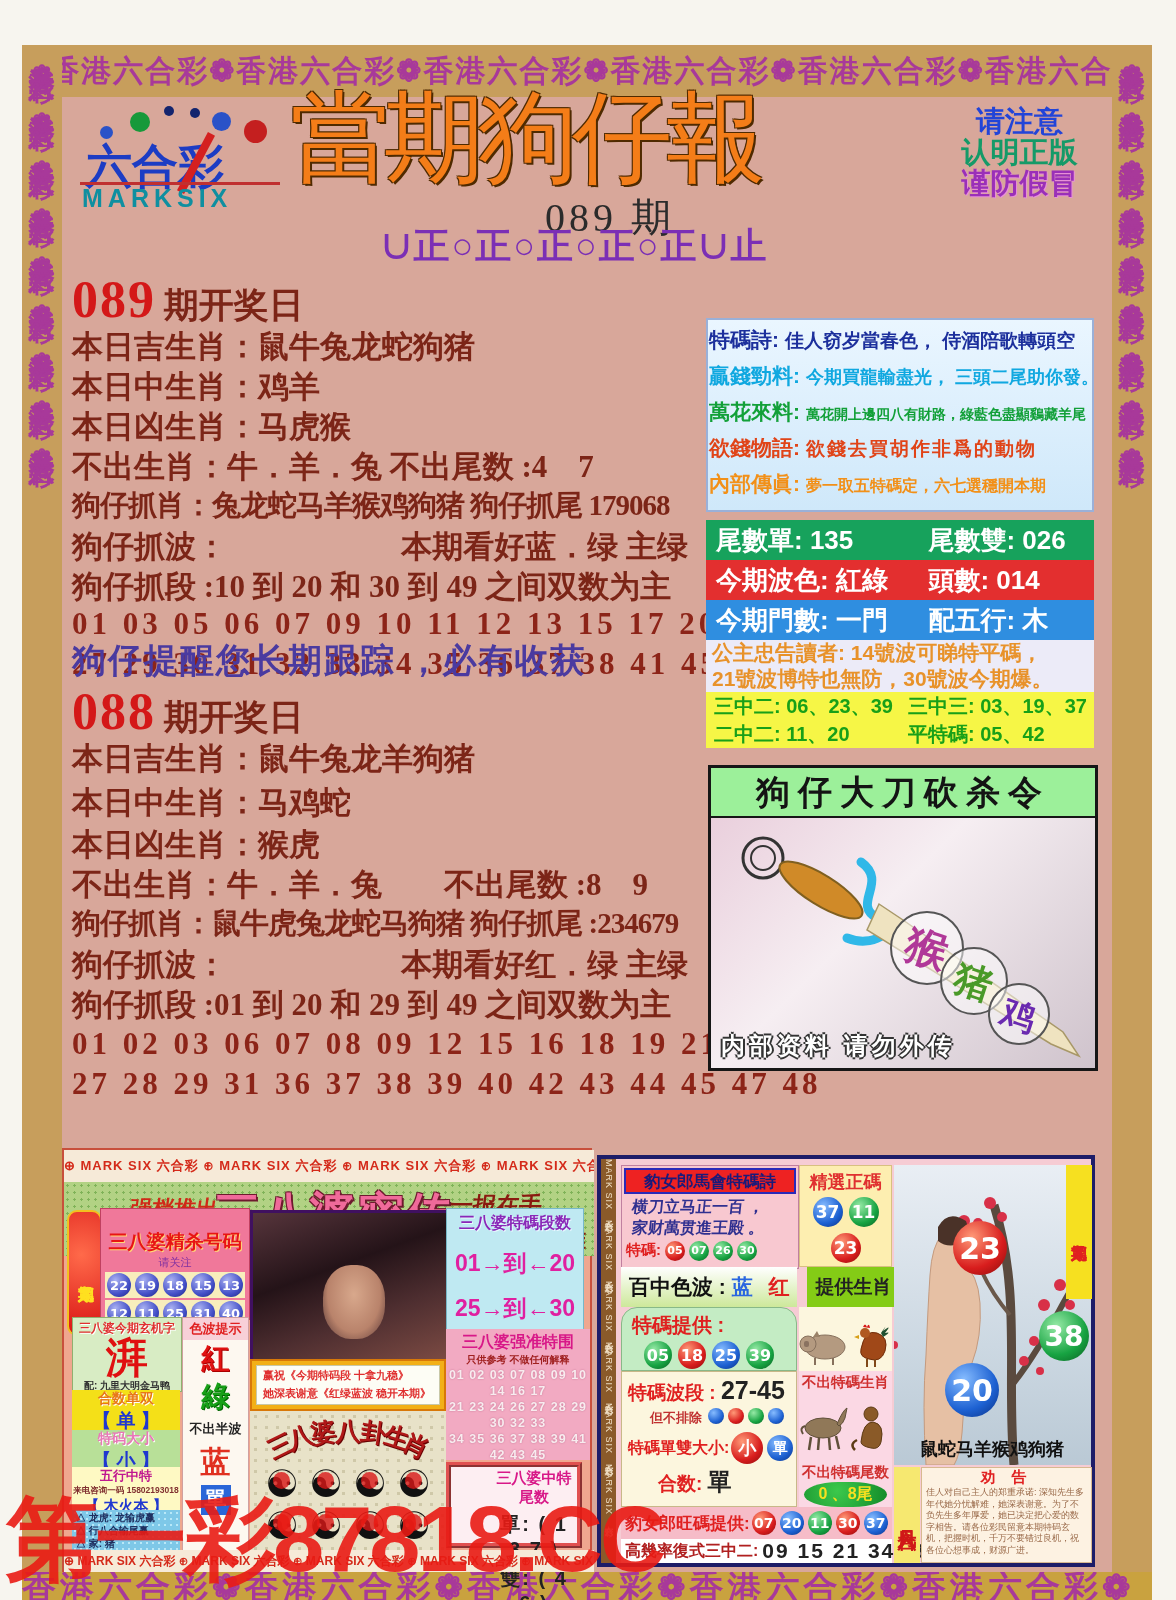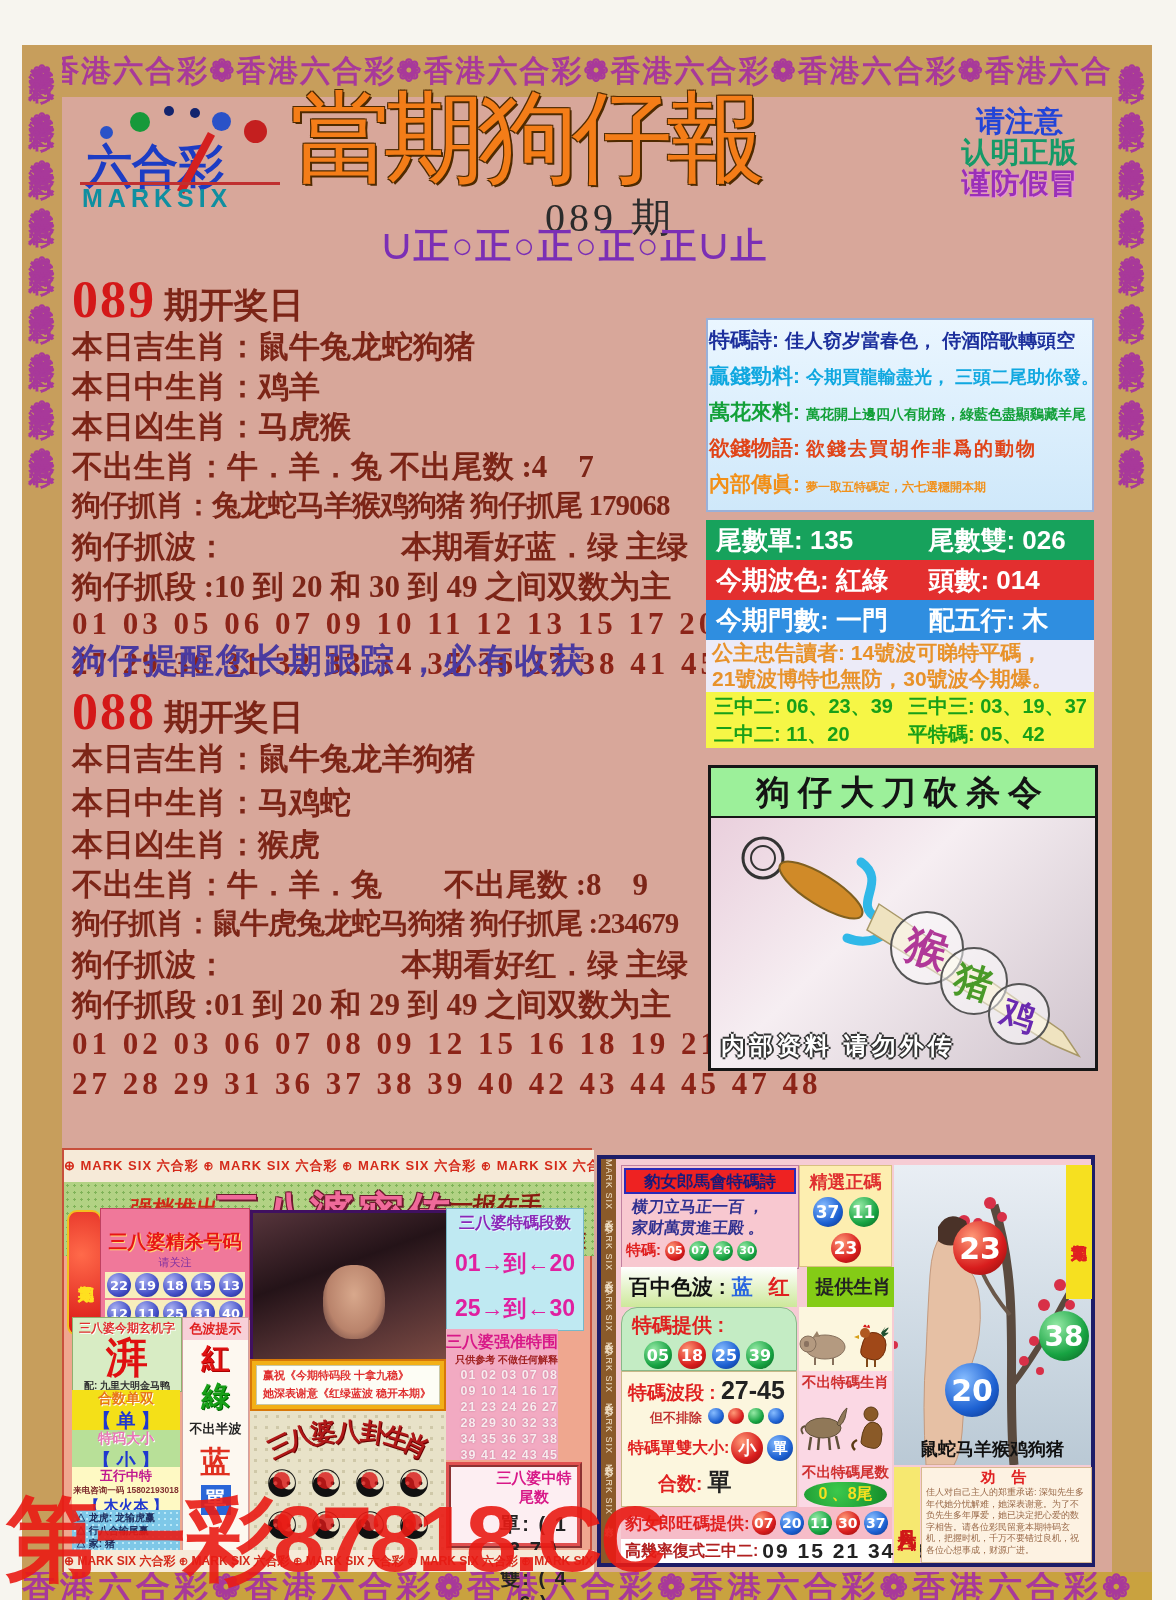--- a/index.html
+++ b/index.html
@@ -45,21 +45,21 @@
   .reminder{left:72px;top:638px;font-size:34px;font-weight:bold;color:#4a3aa0;letter-spacing:2px;}
   
   .poem-box{left:706px;top:318px;width:388px;height:194px;background:linear-gradient(180deg,#eaf6ff,#cfe8fa);
       border:2px solid #9ab0d8;padding:6px 1px;box-sizing:border-box;font-family:"Liberation Sans",sans-serif;}
   .poem-box .pline{display:flex;align-items:baseline;height:36px;font-weight:bold;white-space:nowrap;}
   .poem-box .plabel{font-size:21px;margin-right:6px;}
   .pl1 .plabel,.pl1 .ptext{color:#1c2f9c;} .pl1 .ptext{font-size:19px;}
   .pl2 .plabel,.pl2 .ptext{color:#10a8e0;} .pl2 .ptext{font-size:18px;}
   .pl3 .plabel,.pl3 .ptext{color:#12a038;} .pl3 .ptext{font-size:14px;}
   .pl4 .plabel,.pl4 .ptext{color:#e04418;} .pl4 .ptext{font-size:19px;letter-spacing:2px;}
-  .pl5 .plabel,.pl5 .ptext{color:#f29018;} .pl5 .ptext{font-size:12px;}
+  .pl5 .plabel,.pl5 .ptext{color:#f29018;} .pl5 .ptext{font-size:16px;}
   .itable{left:706px;top:520px;width:388px;font-family:"Liberation Sans",sans-serif;font-weight:bold;}
   .irow{display:flex;height:40px;align-items:center;color:#fff;font-size:26px;}
   .irow span{padding-left:10px;}
   .irow .c1{width:55%;} .irow .c2{width:45%;}
   .row-green{background:#17a25c;} .row-red{background:#e32f2f;} .row-blue{background:#2f8ee0;}
   .advice-rows{left:706px;top:640px;width:388px;height:52px;background:#ecebf8;color:#e8922a;
       font-size:21px;font-weight:bold;line-height:26px;padding:0 6px;box-sizing:border-box;white-space:nowrap;font-family:"Liberation Sans",sans-serif;}
   .yellow-rows{left:706px;top:692px;width:388px;height:56px;background:#f6f646;color:#18a018;
       font-weight:bold;font-size:20px;line-height:28px;font-family:"Liberation Sans",sans-serif;}
   .yellow-rows .yrow{display:flex;}
@@ -100,21 +100,21 @@
   .kill-sub{font-size:11px;color:#8030a0;text-align:center;}
   .kill-row{background:#f8eebc;margin:2px 4px;padding:1px 0;text-align:center;}
   .kill-row .ball{width:24px;height:24px;font-size:13px;}
   .photo-l{position:absolute;left:186px;top:60px;width:196px;height:150px;border:3px solid #401060;
       background:linear-gradient(160deg,#57353c 0%,#241318 38%,#4e2e30 66%,#7e4c44 100%);}
   .photo-l::after{content:"";position:absolute;left:70px;top:52px;width:62px;height:74px;border-radius:45%;
       background:radial-gradient(ellipse at 50% 40%,#d8a88c 0%,#b9836b 60%,rgba(90,50,45,0) 100%);}
   .cyan-box{position:absolute;left:382px;top:58px;width:136px;height:121px;background:#bfe9f2;border:1px solid #78b8c8;text-align:center;}
   .cyan-title{font-size:16px;font-weight:bold;color:#8a28b8;margin-top:4px;text-shadow:1px 1px 0 #e8f8ff;}
   .cyan-range{font-size:23px;font-weight:bold;color:#e020a0;margin-top:14px;}
-  .strong-box{position:absolute;left:382px;top:179px;width:112px;height:131px;background:#f2aac2;text-align:right;overflow:hidden;}
+  .strong-box{position:absolute;left:382px;top:179px;width:144px;height:131px;background:#f2aac2;text-align:center;overflow:hidden;}
   .strong-title{font-size:16px;font-weight:bold;color:#d81888;margin-top:3px;}
   .strong-sub{font-size:10px;font-weight:bold;color:#a02020;}
   .strong-nums{font-size:12.5px;font-weight:bold;color:#f8ecef;letter-spacing:1px;line-height:16px;text-shadow:0 0 2px #c07090;}
   .tail-box{position:absolute;left:382px;top:312px;width:136px;height:86px;background:#fdeef2;border:5px ridge #e05050;box-sizing:border-box;text-align:center;padding-left:40px;}
   .tail-title{font-size:15px;font-weight:bold;color:#d81888;margin-top:2px;}
   .tail-line{font-size:20px;font-weight:bold;color:#222;margin-top:4px;letter-spacing:2px;}
   .mystery-box{position:absolute;left:8px;top:167px;width:108px;height:73px;background:#d8ecc4;border:1px solid #90b070;text-align:center;}
   .mys-title{font-size:12px;font-weight:bold;color:#e03030;margin-top:2px;text-shadow:1px 1px 0 #fff;}
   .mys-char{font-size:42px;font-weight:bold;color:#e01010;line-height:42px;}
   .mys-note{font-size:10px;color:#333;font-weight:bold;}

